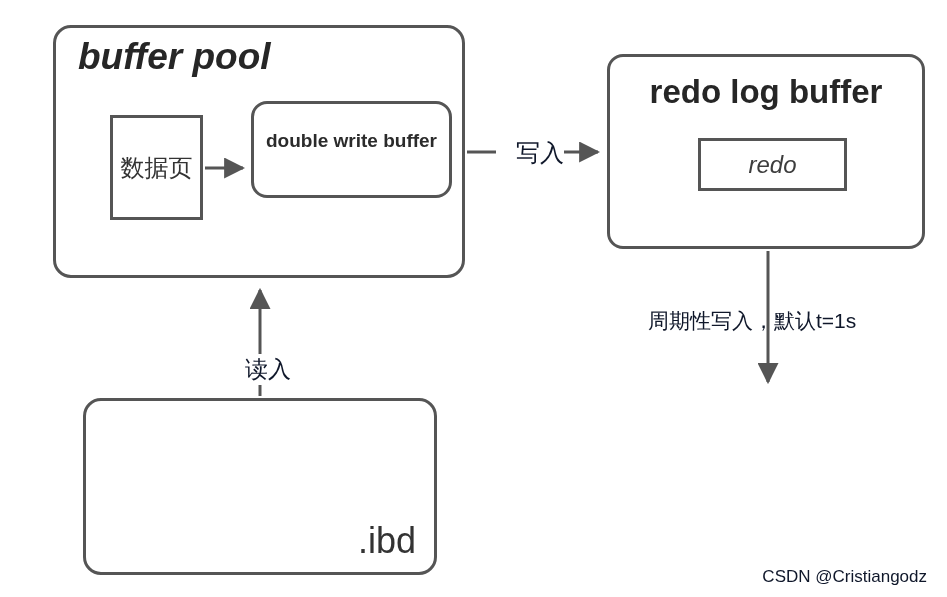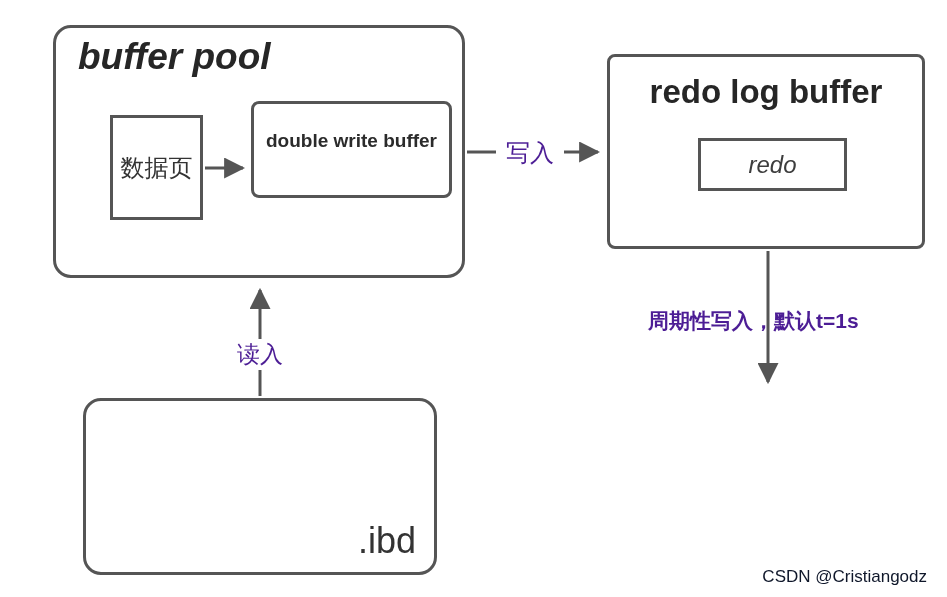--- a/index.html
+++ b/index.html
@@ -15,21 +15,21 @@
   }
 
   
   .node {
     position: absolute;
     border: 3px solid #555555;
     background: #ffffff;
     color: #2b2b2b;
   }
   .rounded-lg { border-radius: 18px; }
-  .rounded-md { border-radius: 8px; }
+  .rounded-md { border-radius: 16px; }
 
   #buffer-pool   { left: 53px;  top: 25px;  width: 412px; height: 253px; }
   #buffer-pool .node-title {
     position: absolute; left: 22px; top: 8px;
     font-size: 37px; font-weight: bold; color: #262626; font-style: italic;
   }
 
   #data-page     { left: 110px; top: 115px; width: 93px;  height: 105px;
                    display: flex; align-items: center; justify-content: center;
                    font-size: 24px; color: #333333; }
@@ -61,27 +61,27 @@
   }
 
   
   #connector-layer {
     position: absolute; left: 0; top: 0; width: 947px; height: 597px;
     pointer-events: none;
   }
 
   .edge-label {
     position: absolute;
-    color: #4c1d95;
-    text-align: center;
+    color: #0f172a;
+    text-align: right;
     white-space: nowrap;
   }
   #label-write { left: 496px; top: 137px; width: 68px; font-size: 24px; background: #ffffff; }
-  #label-read  { left: 229px; top: 339px; width: 62px; font-size: 23px; background: #ffffff; }
-  #label-periodic { left: 648px; top: 307px; font-size: 21px; background: transparent; font-weight: bold; }
+  #label-read  { left: 229px; top: 354px; width: 62px; font-size: 23px; background: #ffffff; }
+  #label-periodic { left: 648px; top: 307px; font-size: 21px; background: transparent; }
 
   
   #watermark {
     position: absolute; right: 20px; bottom: 10px;
     font-size: 17px; color: #0f172a;
   }
 </style>
 </head>
 <body>
 

